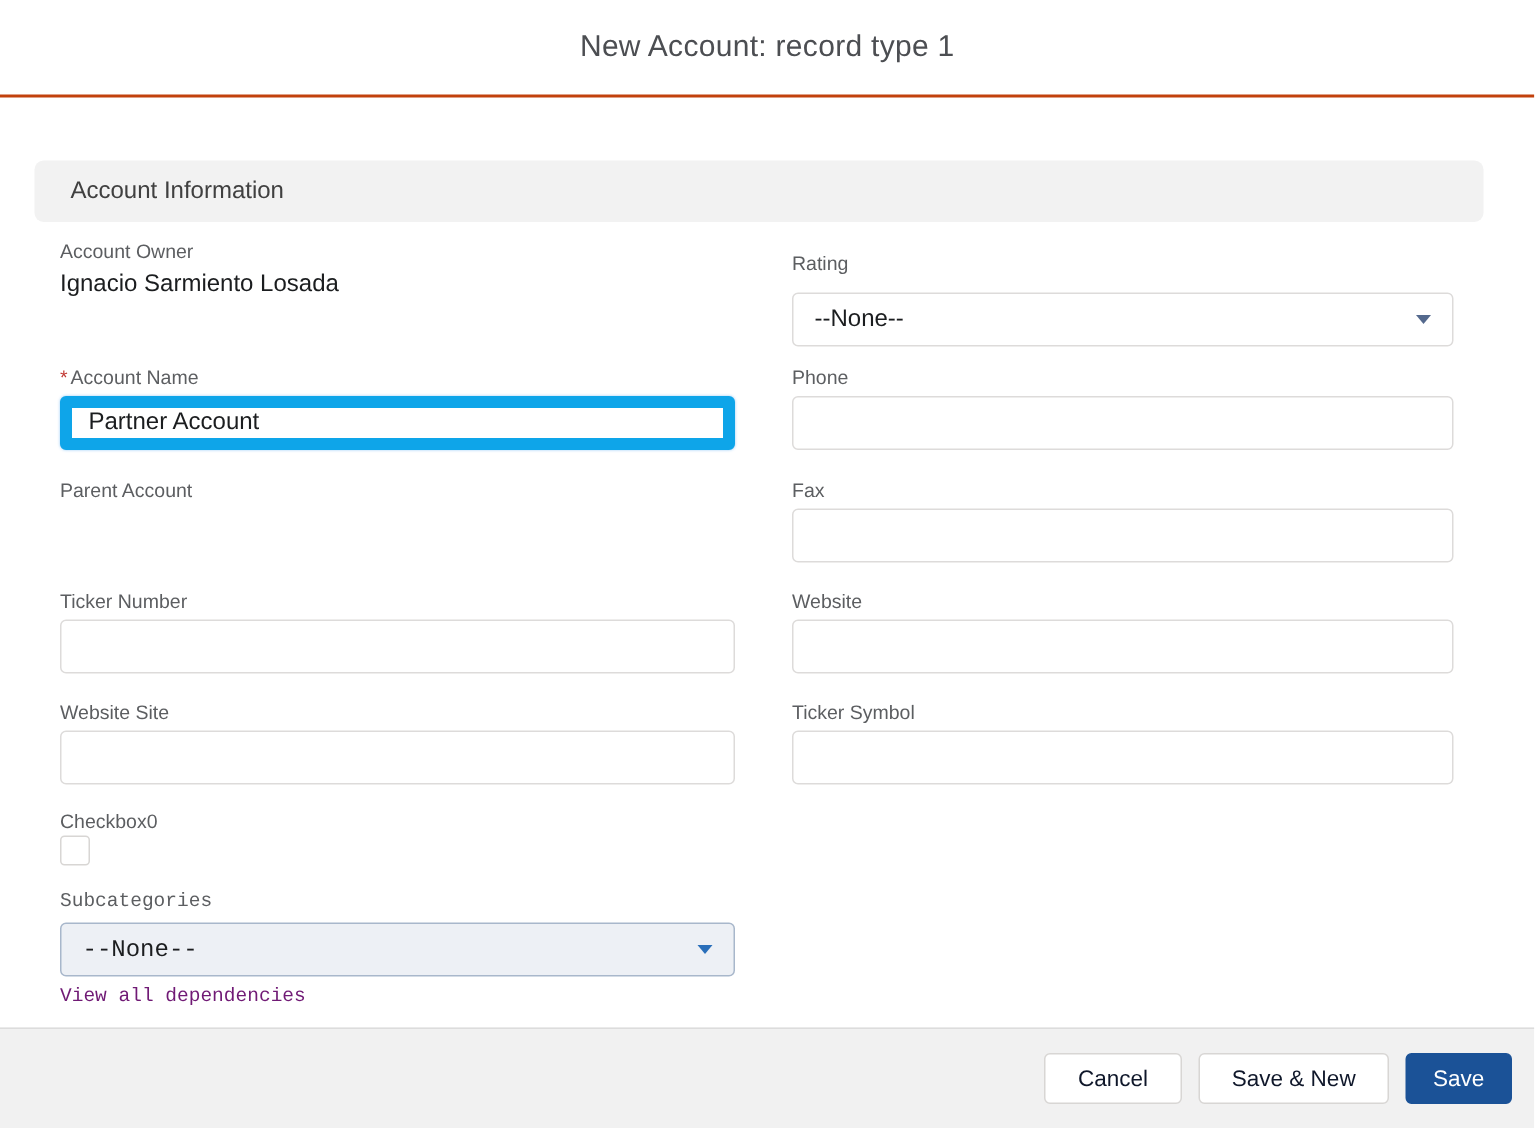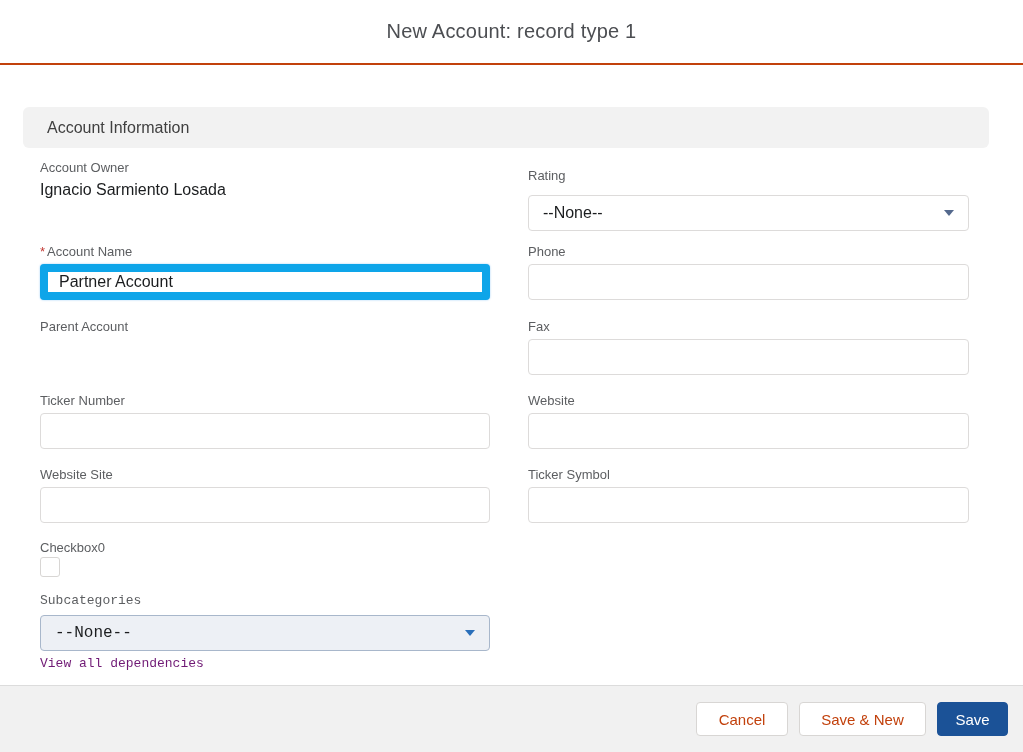--- a/index.html
+++ b/index.html
@@ -89,21 +89,21 @@
 
   
   .modal-footer {
     position:absolute; left:0; top:685px; width:100%; height:67px;
     background:#f1f1f1; border-top:1px solid #dcdcdc; box-sizing:border-box;
     display:flex; align-items:center; justify-content:flex-end; gap:11px;
     padding-right:15px;
   }
   .btn {
     height:34px; border-radius:4px; border:1px solid #d8d6d4; background:#fff;
-    color:#c2410c; font-family:"Liberation Sans", sans-serif; font-size:15px;
+    color:#0f172a; font-family:"Liberation Sans", sans-serif; font-size:15px;
     display:inline-flex; align-items:center; justify-content:center; cursor:pointer;
     box-sizing:border-box; padding:0 4px;
   }
   .btn-cancel  { min-width:92px; }
   .btn-savenew { min-width:127px; }
   .btn-save {
     min-width:71px; background:#1b5297; border:1px solid #1b5297; color:#fff; font-weight:500;
   }
 </style>
 </head>

